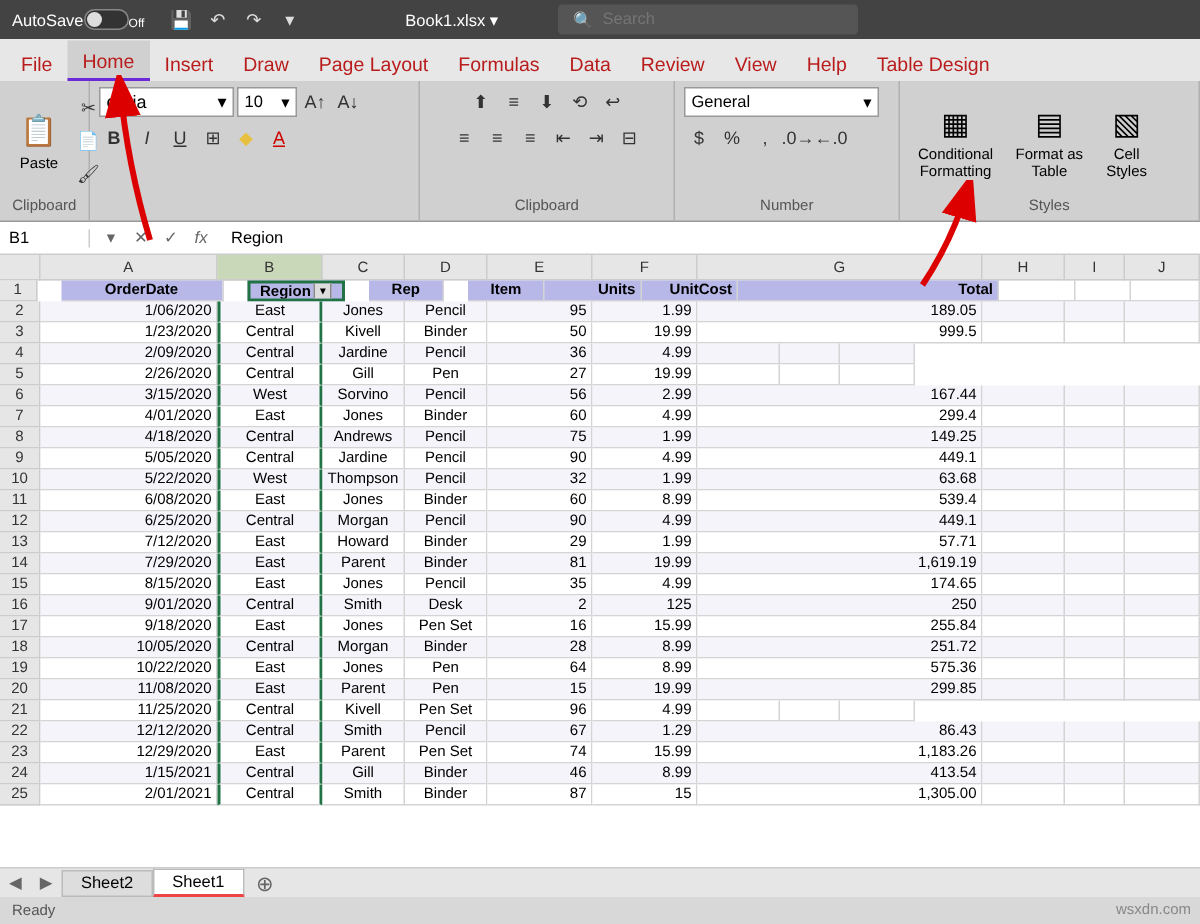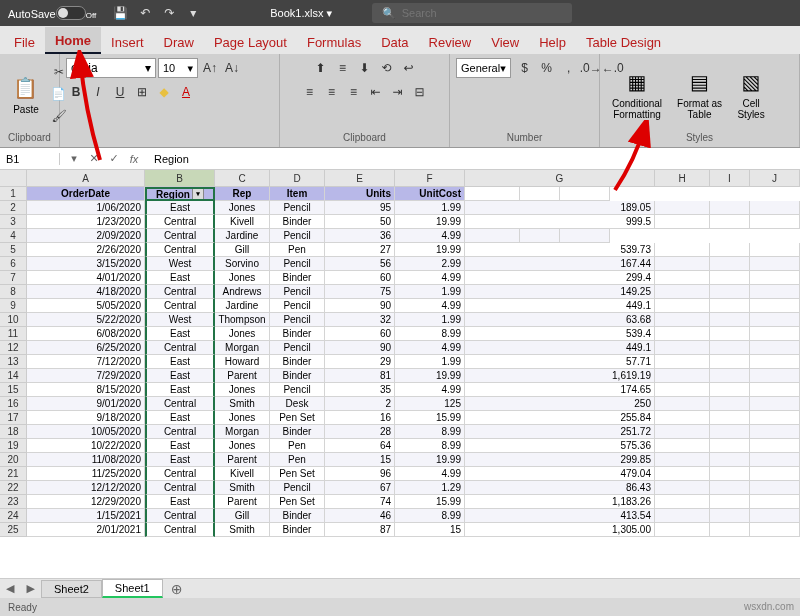--- a/index.html
+++ b/index.html
@@ -12,21 +12,21 @@
 .toggle::after { content: ""; position: absolute; left: 1px; top: 1px; width: 10px; height: 10px; background: #ddd; border-radius: 50%; }
 .qat { display: flex; gap: 6px; padding: 0 8px; }
 .qat-icon { width: 18px; height: 18px; display: flex; align-items: center; justify-content: center; color: #ddd; font-size: 12px; }
 .doc-title { flex: 0 0 auto; margin-left: 60px; }
 .search-box { margin-left: 40px; display: flex; align-items: center; gap: 6px; background: #555; padding: 2px 10px; border-radius: 3px; width: 200px; height: 20px; }
 .search-box input { background: transparent; border: none; color: #ccc; font-size: 11px; width: 100%; outline: none; }
 
 
 .ribbon-tabs { height: 28px; background: #e7e7e7; display: flex; align-items: end; padding: 0 4px; font-size: 13px; }
 .ribbon-tab { padding: 6px 10px 4px; color: #b91c1c; cursor: pointer; }
-.ribbon-tab.active { background: #d0d0d0; border-bottom: 2px solid #0f172a; font-weight: 700; }
+.ribbon-tab.active { background: #d0d0d0; border-bottom: 2px solid #6d28d9; font-weight: 400; }
 
 
 .ribbon { height: 94px; background: #d0d0d0; display: flex; border-bottom: 1px solid #999; }
 .group { border-right: 1px solid #b0b0b0; display: flex; flex-direction: column; padding: 2px 4px; }
 .group-body { flex: 1; display: flex; align-items: center; gap: 3px; padding: 2px; }
 .group-label { font-size: 10px; color: #555; text-align: center; padding-bottom: 2px; }
 .big-btn { display: flex; flex-direction: column; align-items: center; justify-content: center; padding: 2px 6px; gap: 2px; cursor: pointer; font-size: 10px; height: 70px; }
 .big-btn .icon { width: 28px; height: 28px; display: flex; align-items: center; justify-content: center; font-size: 20px; }
 .small-col { display: flex; flex-direction: column; gap: 2px; }
 .small-btn { width: 20px; height: 20px; display: flex; align-items: center; justify-content: center; font-size: 12px; cursor: pointer; color: #333; }
@@ -45,37 +45,37 @@
 .grid-wrap { position: relative; }
 .col-headers { display: flex; height: 17px; background: #e6e6e6; font-size: 10px; color: #333; }
 .row-h { width: 27px; border-right: 1px solid #ccc; border-bottom: 1px solid #ccc; }
 .col-h { border-right: 1px solid #ccc; border-bottom: 1px solid #ccc; display: flex; align-items: center; justify-content: center; }
 .col-h.sel { background: #c8d8b8; }
 .grid-body { display: flex; flex-direction: column; }
 .grid-row { display: flex; height: 14px; font-size: 10px; }
 .row-num { width: 27px; background: #e6e6e6; border-right: 1px solid #ccc; border-bottom: 1px solid #ccc; display: flex; align-items: center; justify-content: center; color: #333; }
 .cell { border-right: 1px solid #d4d4d4; border-bottom: 1px solid #d4d4d4; padding: 0 3px; display: flex; align-items: center; overflow: hidden; white-space: nowrap; }
 .hdr-cell { background: #b8b8e8; font-weight: bold; justify-content: flex-end; }
-.hdr-cell.left { justify-content: center; }
+.hdr-cell.left { justify-content: center; margin-left: 16px; }
 .data-row .cell { background: #fff; }
 .data-row:nth-child(even) .cell { background: #f4f4fa; }
 .r { justify-content: flex-end; }
 .c { justify-content: center; }
 .sel-col { border-left: 2px solid #217346; border-right: 2px solid #217346 !important; }
 .filter-btn { width: 12px; height: 12px; background: #ddd; border: 1px solid #888; font-size: 7px; display: flex; align-items: center; justify-content: center; margin-left: 2px; }
 
 
 .cA { width: 118px; } .cB { width: 70px; } .cC { width: 55px; } .cD { width: 55px; }
 .cE { width: 70px; } .cF { width: 70px; } .cG { width: 190px; } .cH { width: 55px; } .cI { width: 40px; } .cJ { width: 50px; }
 
 
 .sheet-tabs { position: absolute; bottom: 18px; left: 0; right: 0; height: 20px; background: #e6e6e6; display: flex; align-items: center; font-size: 11px; border-top: 1px solid #ccc; }
 .tab-nav { padding: 0 6px; color: #666; }
 .sheet-tab { padding: 2px 12px; background: #ddd; border: 1px solid #bbb; cursor: pointer; }
-.sheet-tab.active { background: #fff; border-bottom: 2px solid #22c55e; }
+.sheet-tab.active { background: #fff; border-bottom: 2px solid #ef4444; }
 .add-sheet { padding: 0 8px; font-size: 14px; color: #666; cursor: pointer; }
 
 
 .status { position: absolute; bottom: 0; left: 0; right: 0; height: 18px; background: #d8d8d8; font-size: 10px; display: flex; align-items: center; padding: 0 8px; color: #555; }
 
 
 .arrow { position: absolute; pointer-events: none; z-index: 100; }
 
 
 .wm { position: absolute; bottom: 4px; right: 6px; font-size: 10px; color: #888; }
@@ -180,21 +180,21 @@
         <span class="small-btn">≡</span>
         <span class="small-btn">⇤</span>
         <span class="small-btn">⇥</span>
         <span class="small-btn">⊟</span>
       </div>
     </div>
     <div class="group-label">Clipboard</div>
   </div>
 
   <div class="group" style="width:150px">
-    <div class="group-body" style="flex-direction:row;gap:4px;align-items:flex-start">
+    <div class="group-body" style="flex-direction:column;gap:4px;align-items:flex-start">
       <div class="combo" style="width:130px">
           <span>General</span>
           <span>▾</span>
         </div>
       <div style="display:flex;gap:2px">
         <span class="small-btn">$</span>
         <span class="small-btn">%</span>
         <span class="small-btn">,</span>
         <span class="small-btn">.0→</span>
         <span class="small-btn">←.0</span>
@@ -267,20 +267,23 @@
         </div>
         <div class="cell cD hdr-cell left">
           <span>Item</span>
         </div>
         <div class="cell cE hdr-cell ">
           <span>Units</span>
         </div>
         <div class="cell cF hdr-cell ">
           <span>UnitCost</span>
         </div>
+        <div class="cell cG hdr-cell ">
+          <span>Total</span>
+        </div>
         <div class="cell cH"></div>
         <div class="cell cI"></div>
         <div class="cell cJ"></div>
       </div>
       <div class="grid-row data-row">
         <div class="row-num">2</div>
         <div class="cell cA r">1/06/2020</div>
         <div class="cell cB c sel-col">East</div>
         <div class="cell cC c">Jones</div>
         <div class="cell cD c">Pencil</div>
@@ -317,21 +320,20 @@
         <div class="cell cJ "></div>
       </div>
       <div class="grid-row data-row">
         <div class="row-num">5</div>
         <div class="cell cA r">2/26/2020</div>
         <div class="cell cB c sel-col">Central</div>
         <div class="cell cC c">Gill</div>
         <div class="cell cD c">Pen</div>
         <div class="cell cE r">27</div>
         <div class="cell cF r">19.99</div>
-        <div class="cell cG r">539.73</div>
         <div class="cell cH "></div>
         <div class="cell cI "></div>
         <div class="cell cJ "></div>
       </div>
       <div class="grid-row data-row">
         <div class="row-num">6</div>
         <div class="cell cA r">3/15/2020</div>
         <div class="cell cB c sel-col">West</div>
         <div class="cell cC c">Sorvino</div>
         <div class="cell cD c">Pencil</div>
@@ -525,21 +527,20 @@
         <div class="cell cJ "></div>
       </div>
       <div class="grid-row data-row">
         <div class="row-num">21</div>
         <div class="cell cA r">11/25/2020</div>
         <div class="cell cB c sel-col">Central</div>
         <div class="cell cC c">Kivell</div>
         <div class="cell cD c">Pen Set</div>
         <div class="cell cE r">96</div>
         <div class="cell cF r">4.99</div>
-        <div class="cell cG r">479.04</div>
         <div class="cell cH "></div>
         <div class="cell cI "></div>
         <div class="cell cJ "></div>
       </div>
       <div class="grid-row data-row">
         <div class="row-num">22</div>
         <div class="cell cA r">12/12/2020</div>
         <div class="cell cB c sel-col">Central</div>
         <div class="cell cC c">Smith</div>
         <div class="cell cD c">Pencil</div>

